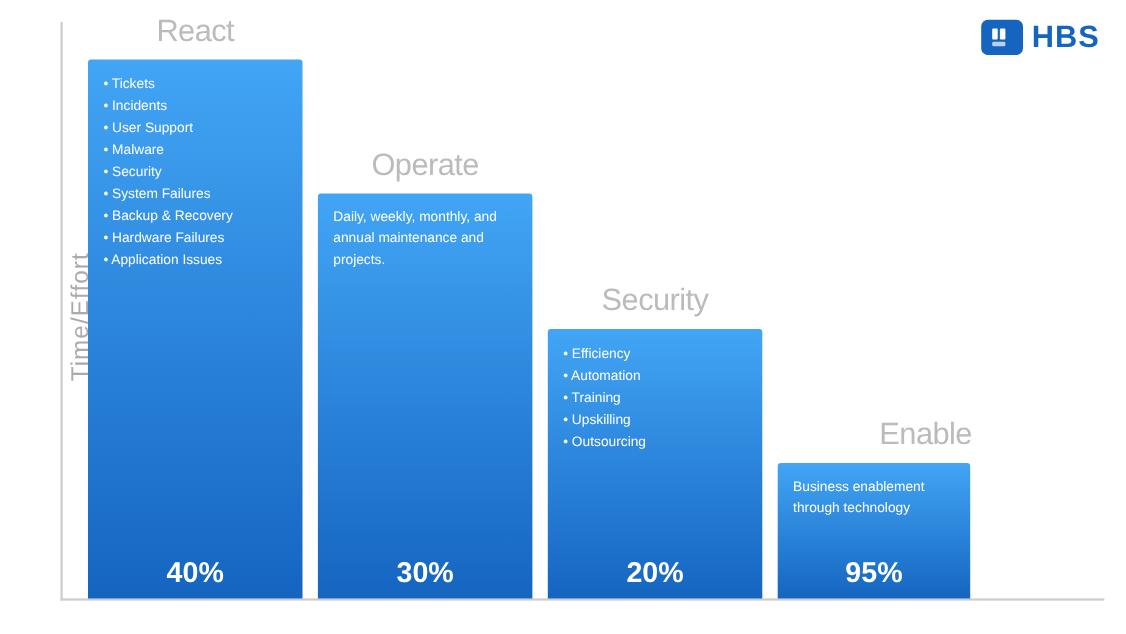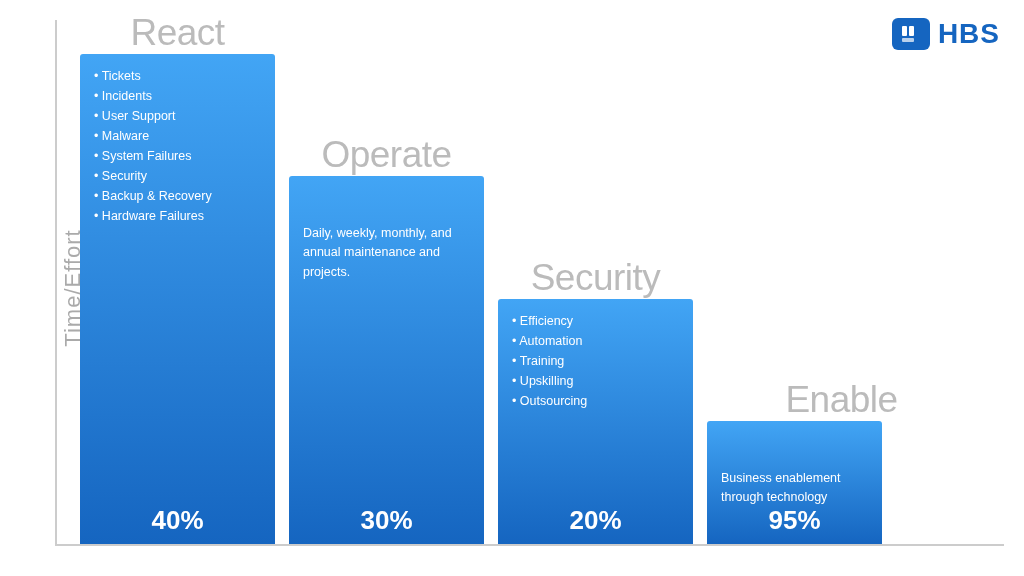--- a/index.html
+++ b/index.html
@@ -101,21 +101,21 @@
       flex-direction: column;
       align-items: center;
       position: relative;
     }
 
     .bar-title {
       position: absolute;
       top: -42px;
       left: 50%;
       transform: translateX(-50%);
-      font-size: 37px;
+      font-size: 28px;
       color: #bbb;
       font-weight: 300;
       white-space: nowrap;
       letter-spacing: -0.5px;
     }
 
     .bar {
       border-radius: 3px 3px 0 0;
       background: linear-gradient(180deg, #42a5f5 0%, #1565c0 100%);
       position: relative;
@@ -136,21 +136,20 @@
       padding: 0;
     }
 
     .bar-content ul li::before {
       content: "• ";
     }
 
     .bar-content p {
       font-size: 12.5px;
       line-height: 1.55;
-      margin-top: 36px;
     }
 
     .bar-percent {
       position: absolute;
       bottom: 8px;
       left: 50%;
       transform: translateX(-50%);
       color: #fff;
       font-size: 26px;
       font-weight: bold;
@@ -194,24 +193,25 @@
 
     <div class="bar-group react">
       <div class="bar-title">React</div>
       <div class="bar bar-react">
         <div class="bar-content">
           <ul>
             <li>Tickets</li>
             <li>Incidents</li>
             <li>User Support</li>
             <li>Malware</li>
+            <li>Security</li>
             <li>System Failures</li>
-            <li>Security</li>
             <li>Backup &amp; Recovery</li>
             <li>Hardware Failures</li>
+            <li>Application Issues</li>
           </ul>
         </div>
         <span class="bar-percent">40%</span>
       </div>
     </div>
 
     <div class="bar-group operate">
       <div class="bar-title">Operate</div>
       <div class="bar bar-operate">
         <div class="bar-content">

